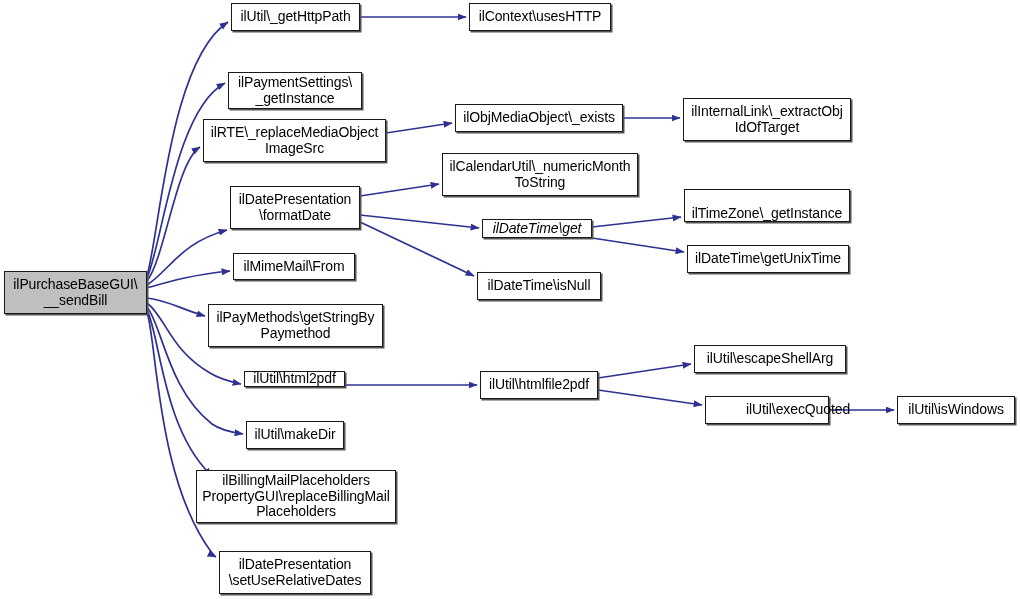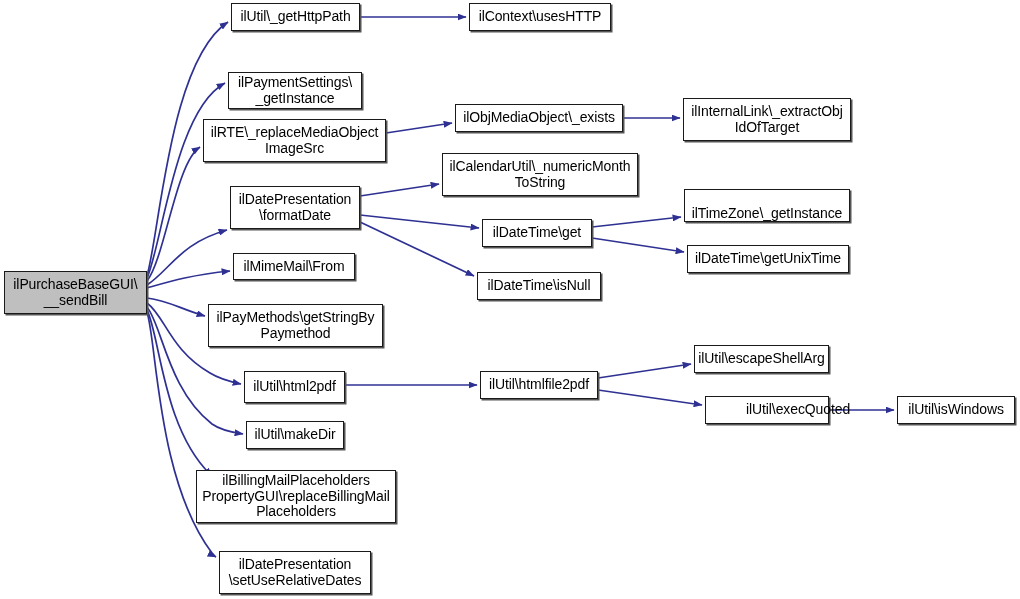--- a/index.html
+++ b/index.html
@@ -98,30 +98,30 @@
 _getInstance</span></div>
       <div class="gnode" style="left: 203px; top: 119px; width: 183px; height: 43px;"><span class="gnode-label">ilRTE\_replaceMediaObject
 ImageSrc</span></div>
       <div class="gnode" style="left: 455px; top: 104px; width: 168px; height: 28px;"><span class="gnode-label">ilObjMediaObject\_exists</span></div>
       <div class="gnode" style="left: 683px; top: 98px; width: 168px; height: 43px;"><span class="gnode-label">ilInternalLink\_extractObj
 IdOfTarget</span></div>
       <div class="gnode" style="left: 230px; top: 186px; width: 130px; height: 43px;"><span class="gnode-label">ilDatePresentation
 \formatDate</span></div>
       <div class="gnode" style="left: 442px; top: 153px; width: 196px; height: 43px;"><span class="gnode-label">ilCalendarUtil\_numericMonth
 ToString</span></div>
-      <div class="gnode" style="left: 482px; top: 219px; width: 110px; height: 28px;"><span class="gnode-label">ilDateTime\get</span></div>
+      <div class="gnode" style="left: 482px; top: 219px; width: 110px; height: 19px; font-style: italic;"><span class="gnode-label">ilDateTime\get</span></div>
       <div class="gnode" style="left: 684px; top: 189px; width: 166px; height: 33px; align-items: flex-end;"><span class="gnode-label">ilTimeZone\_getInstance</span></div>
       <div class="gnode" style="left: 687px; top: 245px; width: 162px; height: 28px;"><span class="gnode-label">ilDateTime\getUnixTime</span></div>
       <div class="gnode" style="left: 477px; top: 272px; width: 124px; height: 28px;"><span class="gnode-label">ilDateTime\isNull</span></div>
       <div class="gnode" style="left: 233px; top: 253px; width: 122px; height: 27px;"><span class="gnode-label">ilMimeMail\From</span></div>
       <div class="gnode" style="left: 208px; top: 304px; width: 175px; height: 43px;"><span class="gnode-label">ilPayMethods\getStringBy
 Paymethod</span></div>
-      <div class="gnode" style="left: 244px; top: 371px; width: 101px; height: 32px;"><span class="gnode-label">ilUtil\html2pdf</span></div>
+      <div class="gnode" style="left: 244px; top: 371px; width: 101px; height: 16px;"><span class="gnode-label">ilUtil\html2pdf</span></div>
       <div class="gnode" style="left: 480px; top: 371px; width: 118px; height: 28px;"><span class="gnode-label">ilUtil\htmlfile2pdf</span></div>
-      <div class="gnode" style="left: 694px; top: 345px; width: 135px; height: 28px;"><span class="gnode-label">ilUtil\escapeShellArg</span></div>
+      <div class="gnode" style="left: 694px; top: 345px; width: 152px; height: 28px;"><span class="gnode-label">ilUtil\escapeShellArg</span></div>
       <div class="gnode" style="left: 705px; top: 396px; width: 124px; height: 28px; padding-left: 40px;"><span class="gnode-label">ilUtil\execQuoted</span></div>
       <div class="gnode" style="left: 897px; top: 396px; width: 118px; height: 28px;"><span class="gnode-label">ilUtil\isWindows</span></div>
       <div class="gnode" style="left: 246px; top: 421px; width: 98px; height: 28px;"><span class="gnode-label">ilUtil\makeDir</span></div>
       <div class="gnode" style="left: 196px; top: 470px; width: 200px; height: 53px;"><span class="gnode-label">ilBillingMailPlaceholders
 PropertyGUI\replaceBillingMail
 Placeholders</span></div>
       <div class="gnode" style="left: 219px; top: 551px; width: 152px; height: 43px;"><span class="gnode-label">ilDatePresentation
 \setUseRelativeDates</span></div>
     </div>
 

